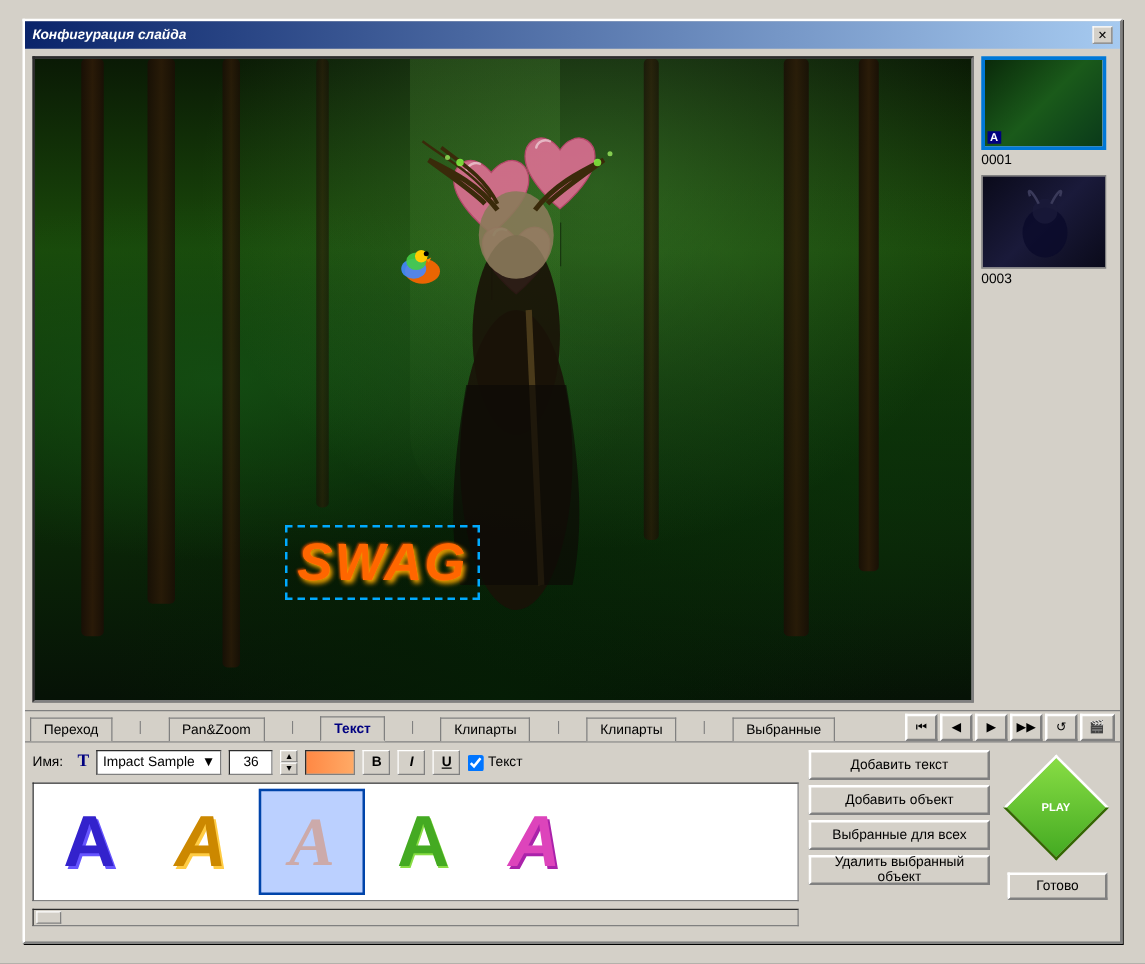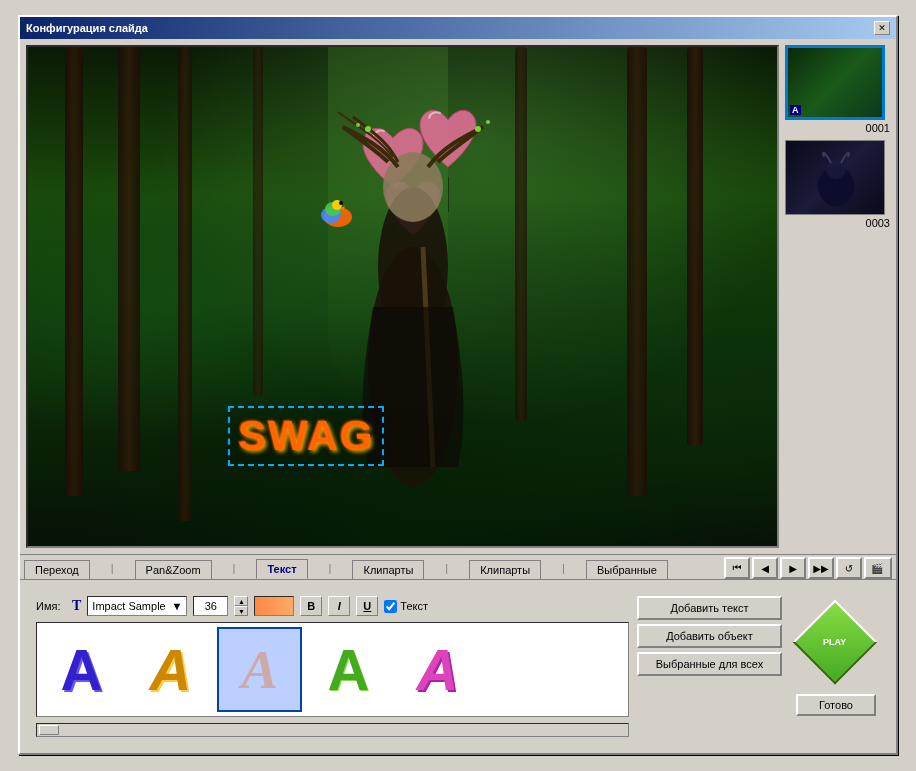--- a/index.html
+++ b/index.html
@@ -29,20 +29,21 @@
       padding: 3px 6px;
       display: flex;
       align-items: center;
       justify-content: space-between;
       height: 22px;
     }
 
     .title-bar-text {
       font-size: 11px;
       font-weight: bold;
+      font-style: italic;
     }
 
     .title-bar-buttons {
       display: flex;
       gap: 2px;
     }
 
     .title-btn {
       width: 16px;
       height: 14px;
@@ -86,20 +87,21 @@
       height: 100%;
       background: linear-gradient(135deg,
         #0a1a0a 0%,
         #1a3a1a 20%,
         #0d2a0d 40%,
         #1a4a1a 60%,
         #0a2a0a 80%,
         #061206 100%);
       position: relative;
       overflow: hidden;
+      font-style: italic;
     }
 
     
     .forest-bg {
       position: absolute;
       inset: 0;
       background:
         radial-gradient(ellipse at 60% 20%, rgba(100,180,80,0.3) 0%, transparent 50%),
         radial-gradient(ellipse at 20% 50%, rgba(20,80,20,0.8) 0%, transparent 40%),
         radial-gradient(ellipse at 80% 60%, rgba(10,50,10,0.6) 0%, transparent 50%),
@@ -156,21 +158,21 @@
     .slide-thumb.active {
       border: 3px solid #0078d7;
     }
 
     .slide-thumb:not(.active) {
       border: 1px solid #808080;
     }
 
     .slide-thumb-label {
       font-size: 11px;
-      text-align: right;
+      text-align: left;
       color: #000;
       padding: 2px 0;
     }
 
     .thumb-bg-1 {
       background: linear-gradient(135deg, #0a2a0a, #1a5a1a, #0a3a1a);
       width: 100%;
       height: 100%;
     }
 
@@ -217,21 +219,21 @@
 
     .tab-separator {
       color: #808080;
       padding: 0 2px;
     }
 
     
     .bottom-panel {
       background: #d4d0c8;
       border-top: 1px solid #808080;
-      padding: 16px;
+      padding: 6px;
       display: flex;
       gap: 8px;
       min-height: 160px;
     }
 
     .bottom-left {
       flex: 1;
       display: flex;
       flex-direction: column;
       gap: 6px;
@@ -673,20 +675,21 @@
         <div class="scrollbar-bottom">
           <div class="scroll-thumb"></div>
         </div>
 
       </div>
 
       <div class="bottom-right">
         <button class="action-btn">Добавить текст</button>
         <button class="action-btn">Добавить объект</button>
         <button class="action-btn">Выбранные для всех</button>
+        <button class="action-btn">Удалить выбранный объект</button>
       </div>
 
       <div class="far-right">
 
         <div style="display:flex;justify-content:center;margin-top:8px;">
           <div class="play-diamond">
             <span class="play-diamond-text">PLAY</span>
           </div>
         </div>
 

